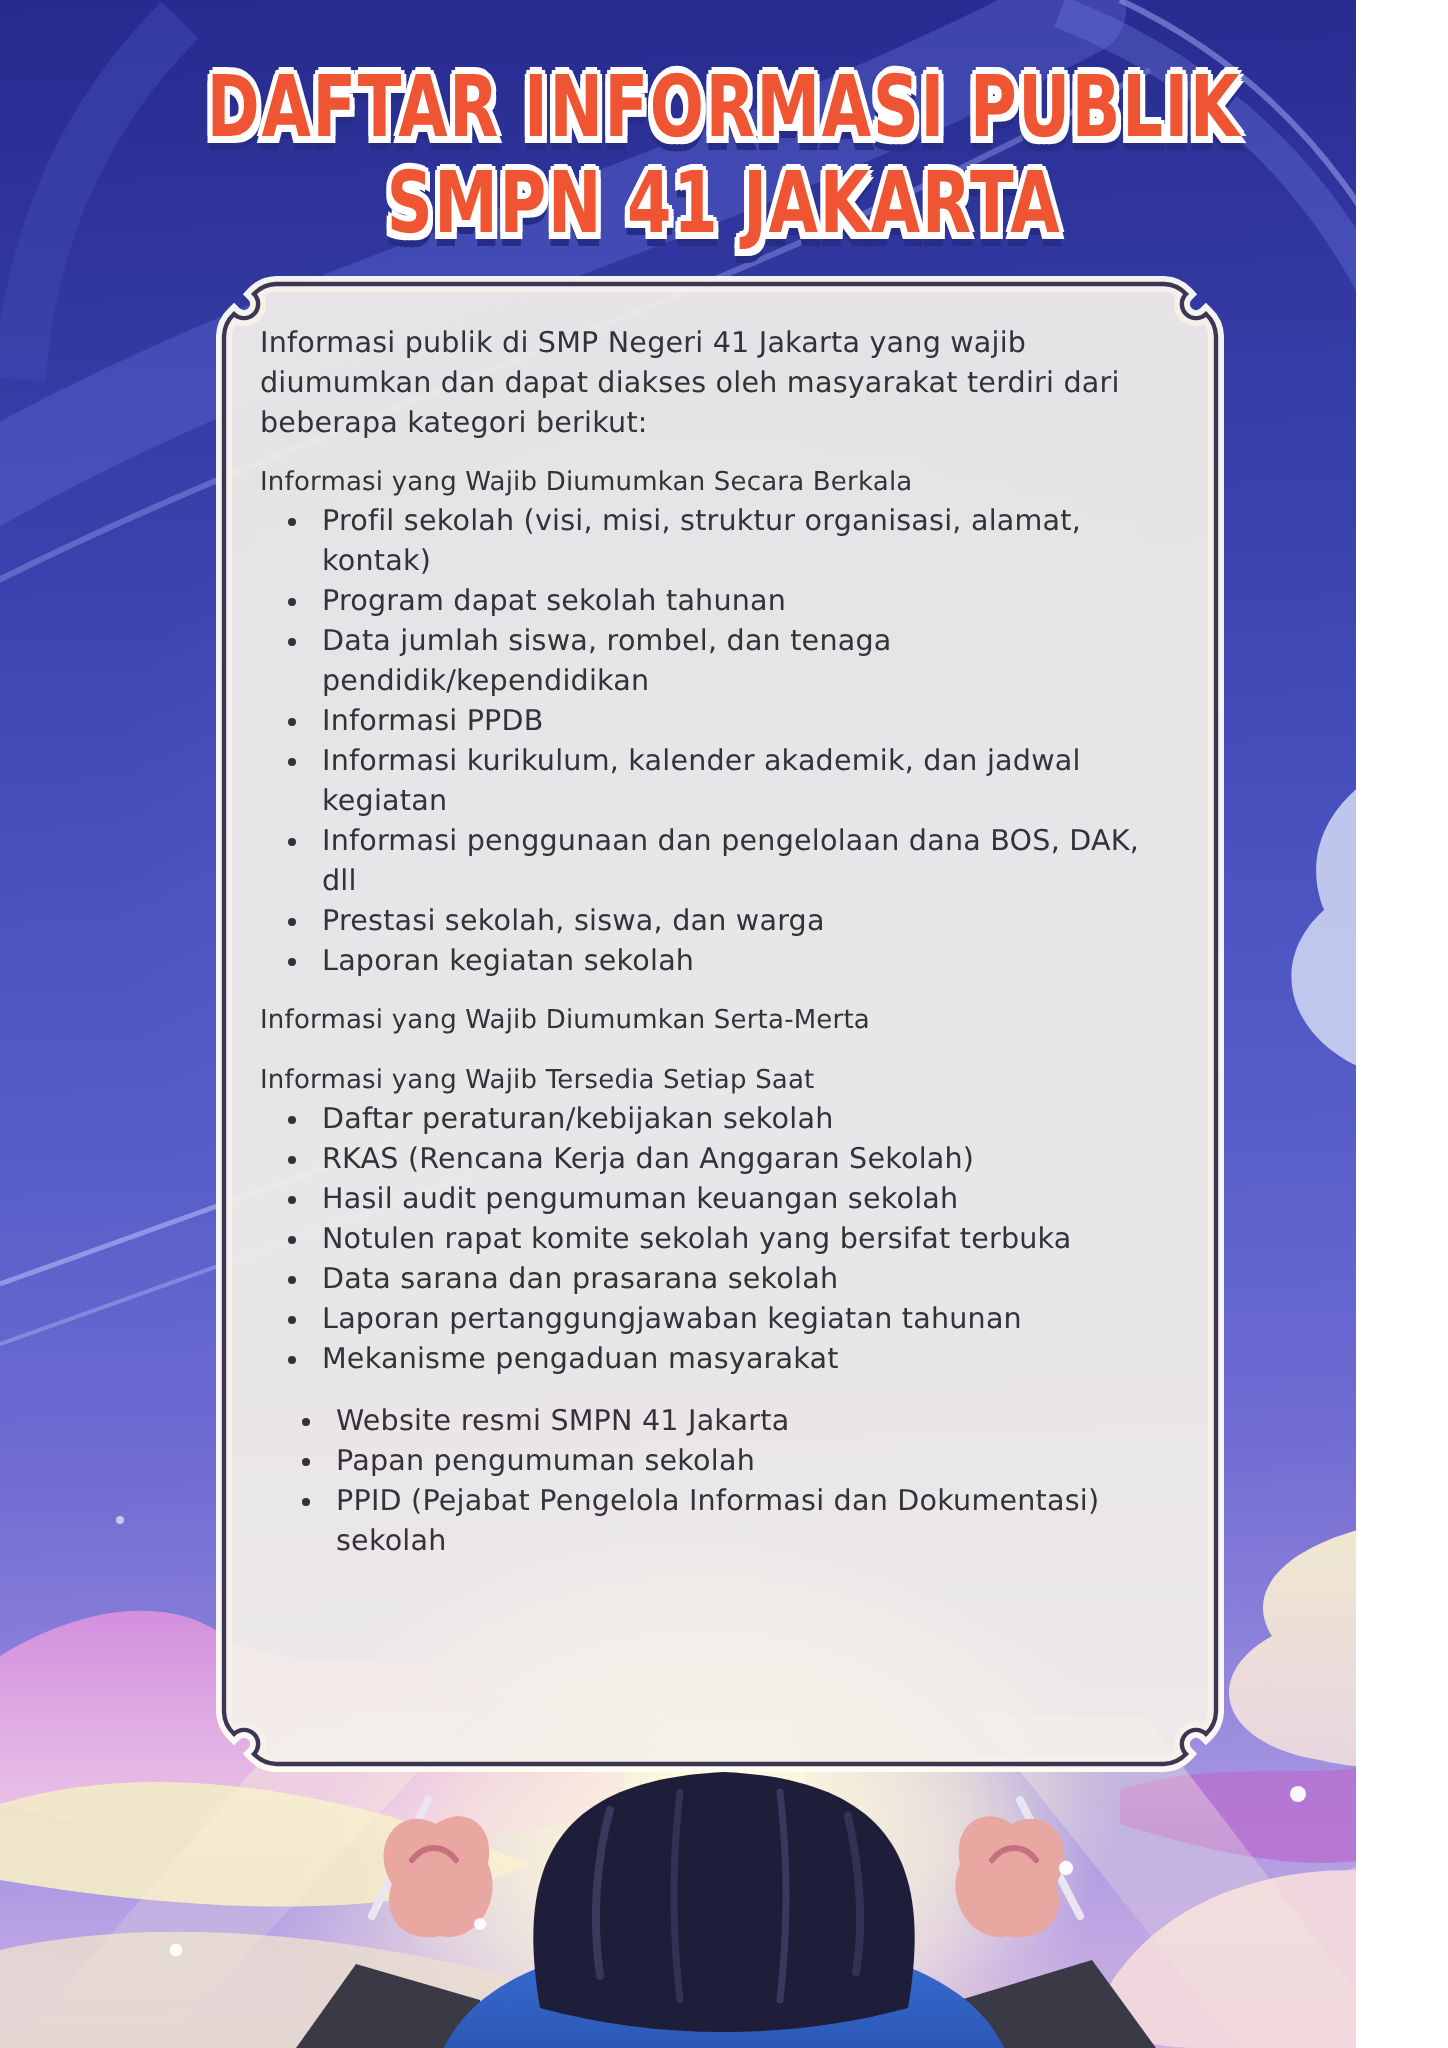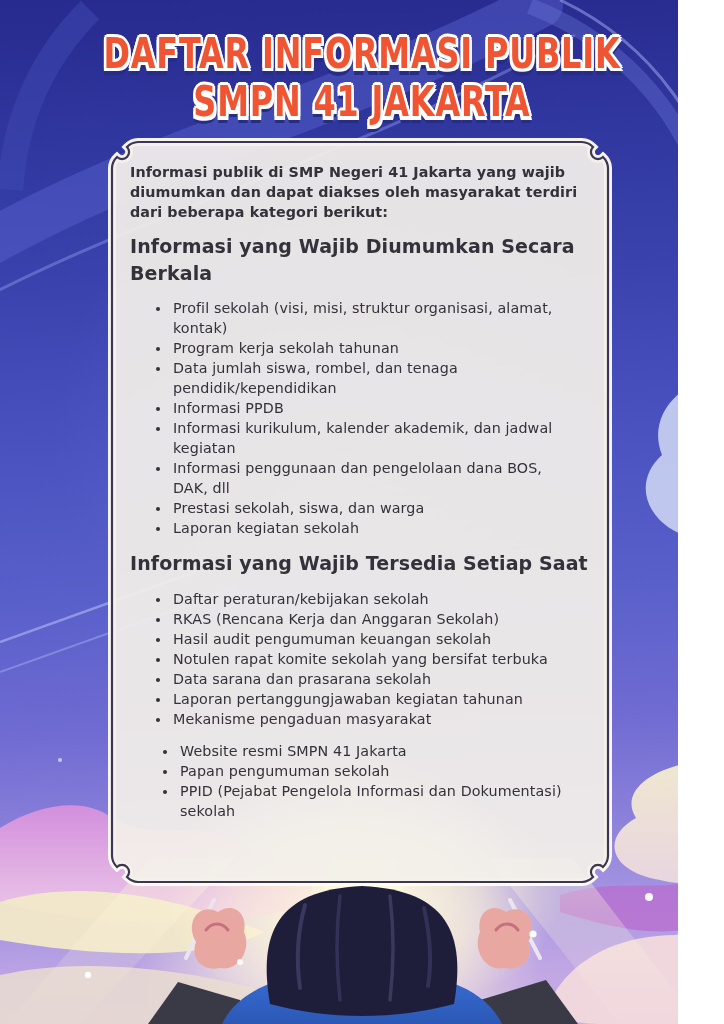--- a/index.html
+++ b/index.html
@@ -34,28 +34,28 @@
   }
   .illus{position:absolute;inset:0;z-index:2;}
   .panel-frame{position:absolute;left:100px;top:130px;z-index:3;}
   .panel-content{
     position:absolute;left:100px;top:130px;width:520px;height:764px;
     z-index:4;padding:32px 30px 0 30px;
     color:var(--text_dark);
     font-size:14.3px;line-height:1.4;
     letter-spacing:0.1px;
   }
-  .panel-content p{margin:0;font-weight:bold;}
+  .panel-content p{margin:0;}
   .sec{margin-top:11px;}
   .sec h2{
-    font-size:19px;font-weight:bold;line-height:1.4;margin:0;
+    font-size:13px;font-weight:normal;line-height:1.4;margin:0;
     color:var(--text_dark);
   }
   .sec.indent{padding-left:7px;}
-  .sec ul{list-style:disc;margin:12px;padding-left:29px;}
+  .sec ul{list-style:disc;margin:0;padding-left:29px;}
   .sec ul li{padding-left:2px;}
   .title{
     position:absolute;top:30px;left:0;width:724px;z-index:5;
     text-align:center;
     font-weight:bold;
     font-size:38px;line-height:1.12;
     letter-spacing:1px;
     color:var(--title_orange);
     transform:scale(0.84,1.12);
     transform-origin:50% 0;
@@ -178,31 +178,32 @@
     <div>SMPN 41 JAKARTA</div>
   </div>
 
   <div class="panel-content">
     <p>Informasi publik di SMP Negeri 41 Jakarta yang wajib diumumkan dan dapat diakses oleh masyarakat terdiri dari beberapa kategori berikut:</p>
 
     <section class="sec">
       <h2>Informasi yang Wajib Diumumkan Secara Berkala</h2>
       <ul>
           <li>Profil sekolah (visi, misi, struktur organisasi, alamat, kontak)</li>
-          <li>Program kerja sekolah tahunan</li>
+          <li>Program dapat sekolah tahunan</li>
           <li>Data jumlah siswa, rombel, dan tenaga pendidik/kependidikan</li>
           <li>Informasi PPDB</li>
           <li>Informasi kurikulum, kalender akademik, dan jadwal kegiatan</li>
           <li>Informasi penggunaan dan pengelolaan dana BOS, DAK, dll</li>
           <li>Prestasi sekolah, siswa, dan warga</li>
           <li>Laporan kegiatan sekolah</li>
         </ul>
     </section>
 
     <section class="sec">
+      <h2>Informasi yang Wajib Diumumkan Serta-Merta</h2>
     </section>
 
     <section class="sec">
       <h2>Informasi yang Wajib Tersedia Setiap Saat</h2>
       <ul>
           <li>Daftar peraturan/kebijakan sekolah</li>
           <li>RKAS (Rencana Kerja dan Anggaran Sekolah)</li>
           <li>Hasil audit pengumuman keuangan sekolah</li>
           <li>Notulen rapat komite sekolah yang bersifat terbuka</li>
           <li>Data sarana dan prasarana sekolah</li>

